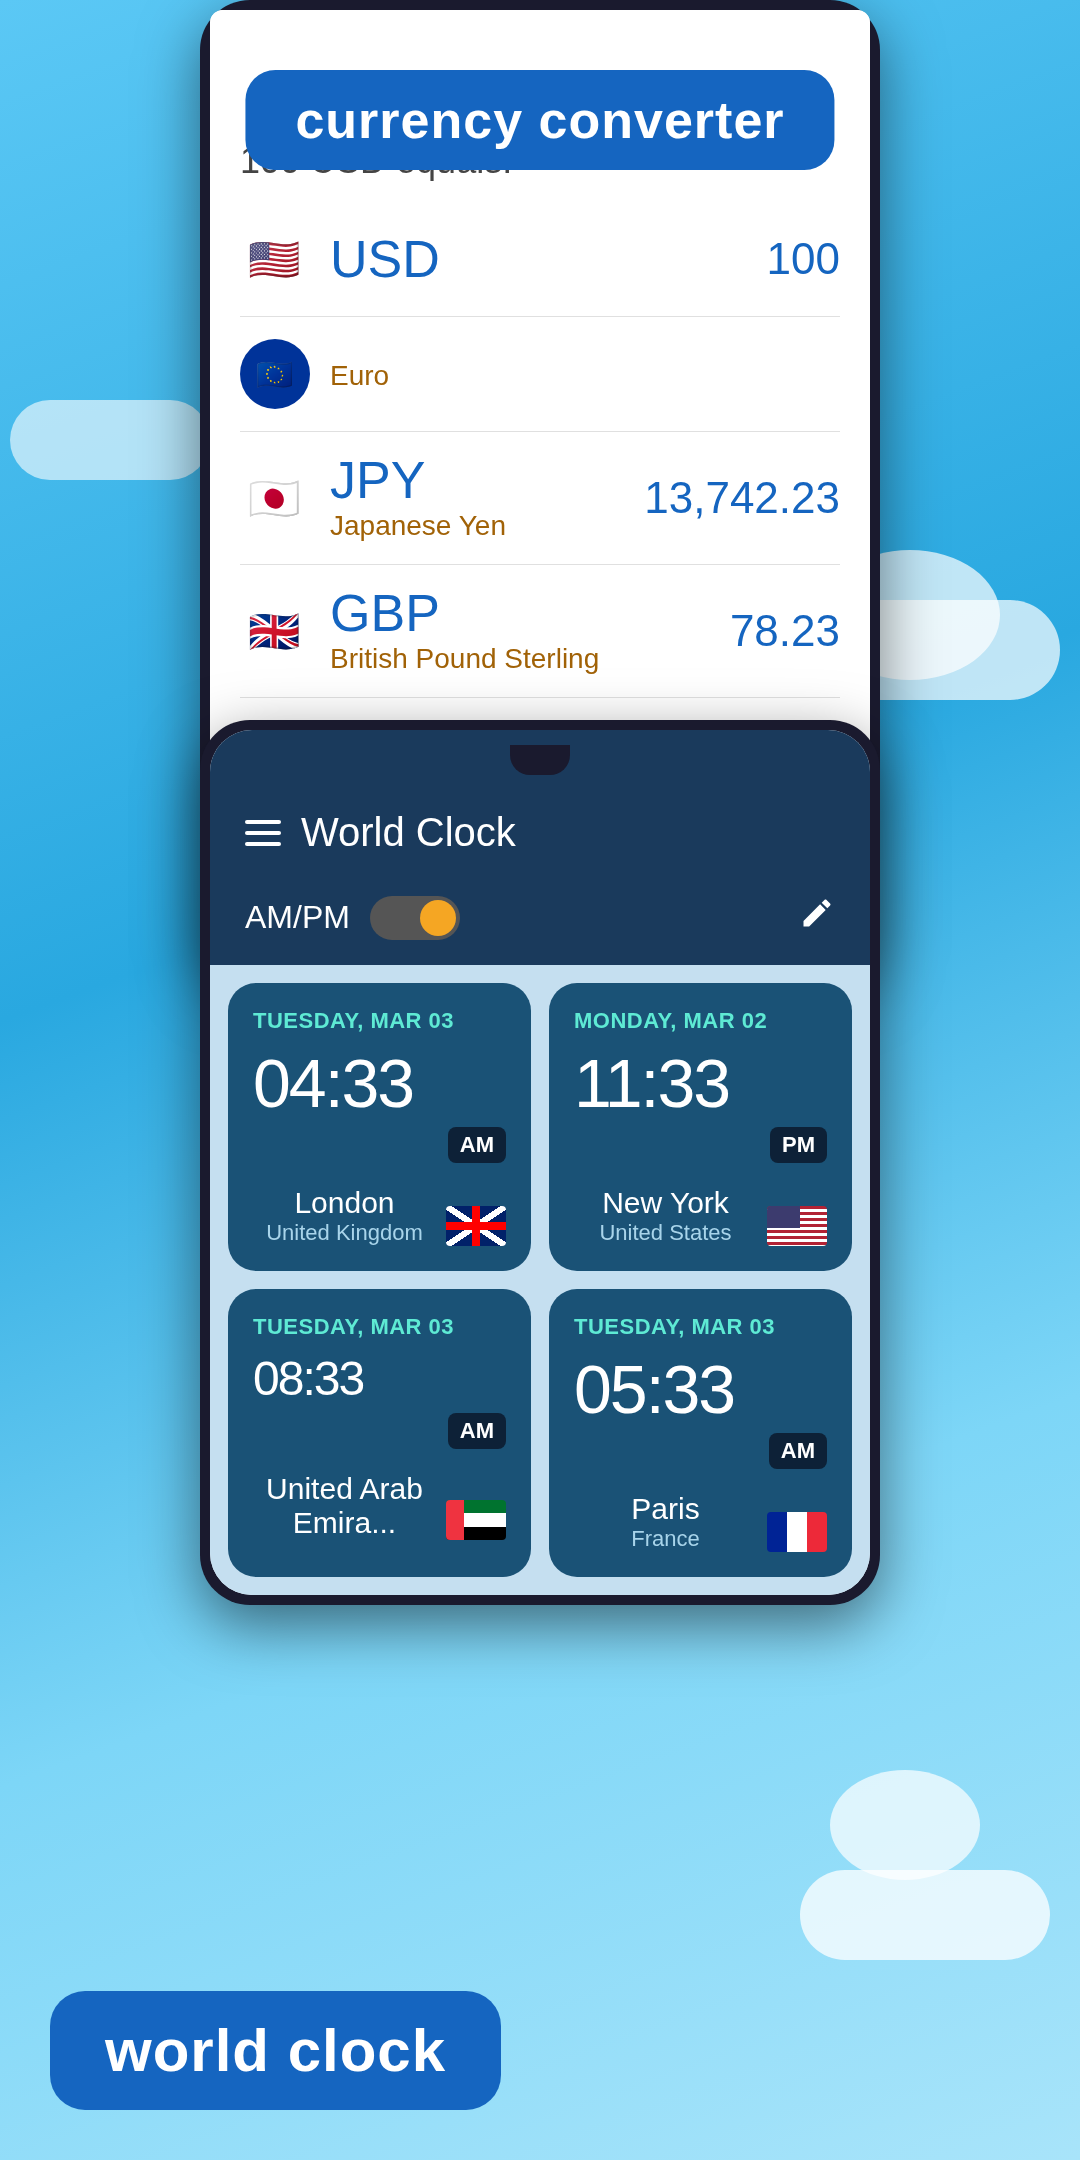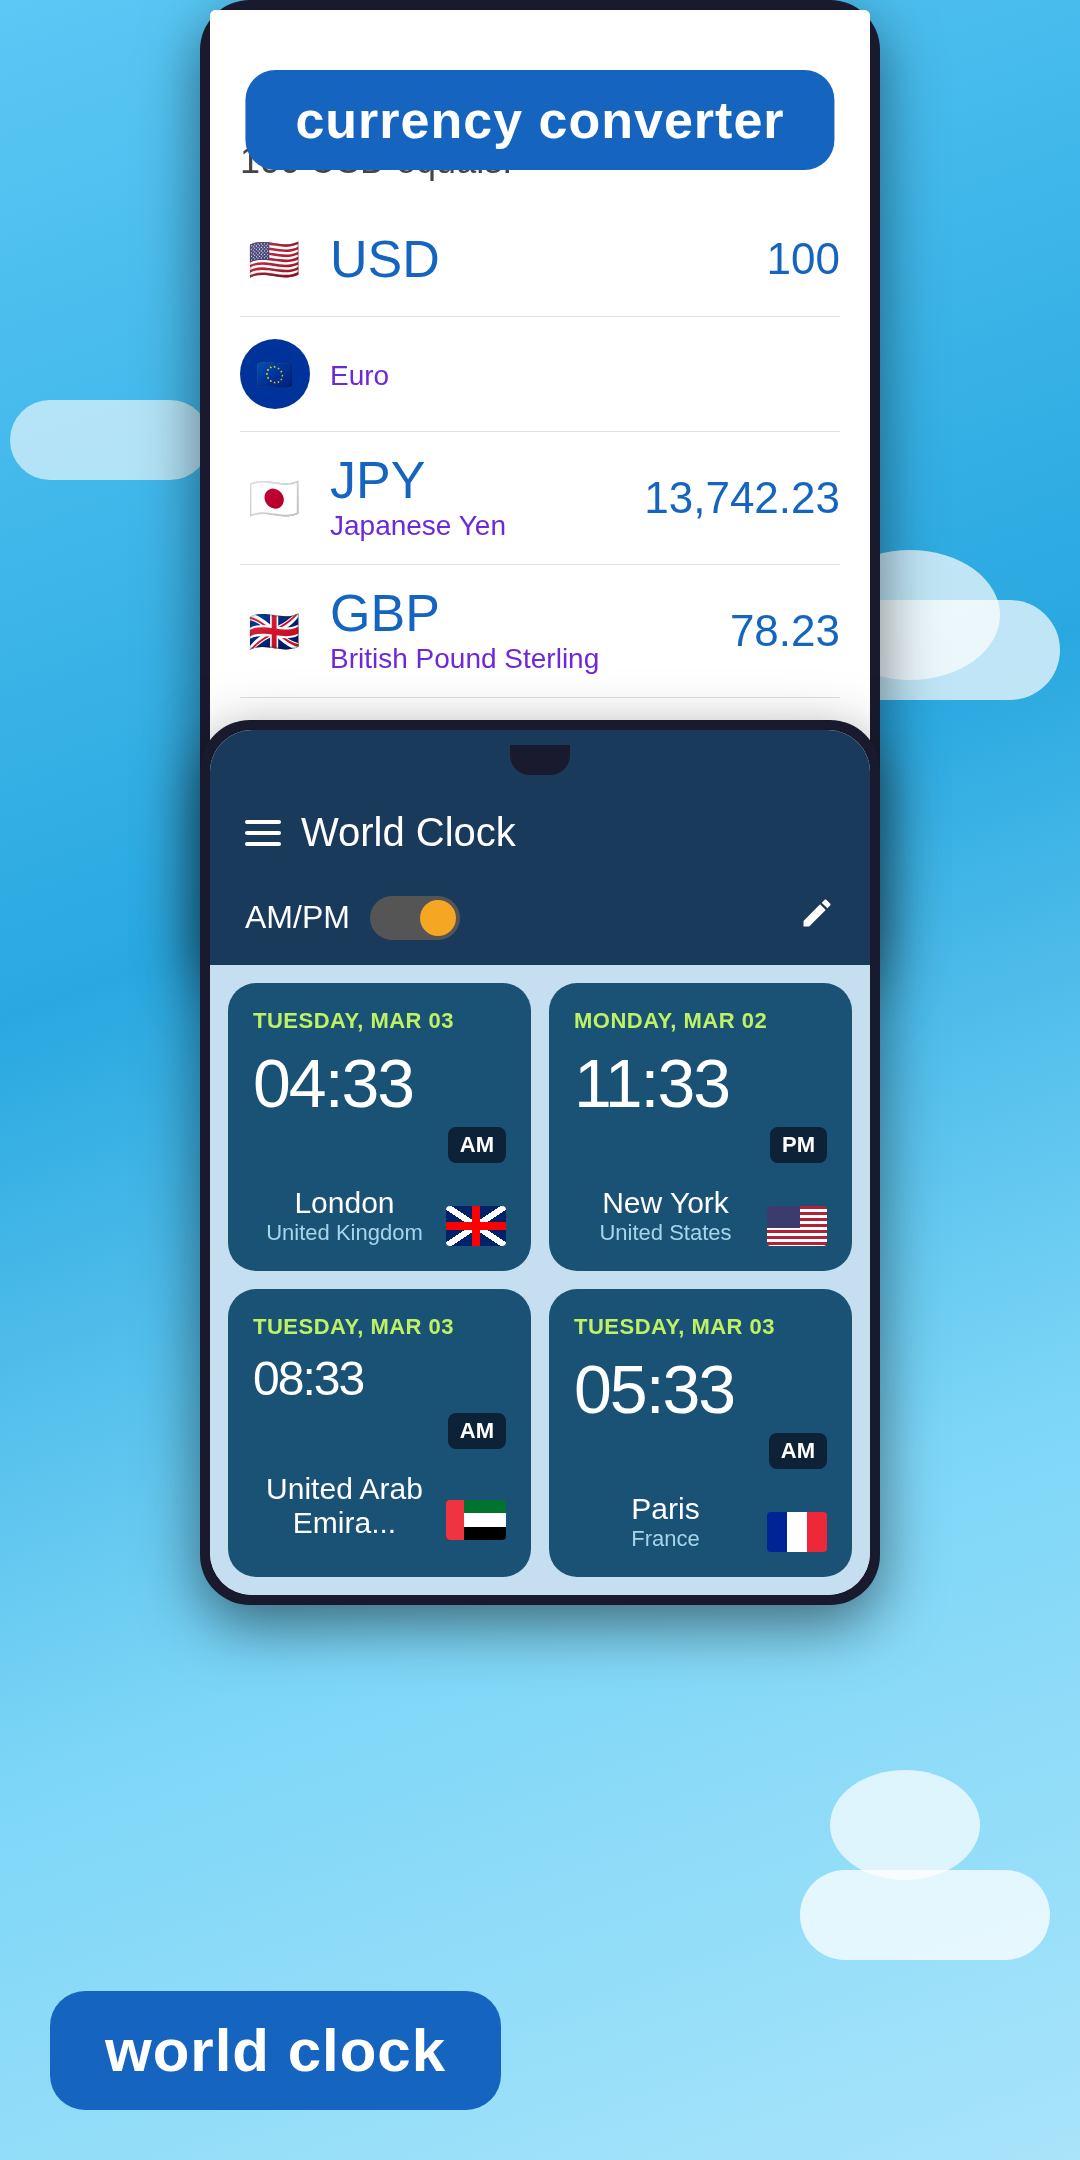--- a/index.html
+++ b/index.html
@@ -20,21 +20,21 @@
       transform: translateX(-50%);
       width: 680px;
       background: #1a1a2e;
       border-radius: 50px;
       padding: 10px;
       box-shadow: 0 20px 60px rgba(0,0,0,0.5);
     }
 
     .phone-screen-top {
       background: white;
-      border-radius: 6px;
+      border-radius: 13px;
       overflow: hidden;
       position: relative;
     }
 
     .currency-converter-badge {
       position: absolute;
       top: 60px;
       left: 50%;
       transform: translateX(-50%);
       background: #1565c0;
@@ -79,21 +79,21 @@
 
     .currency-code {
       font-size: 52px;
       font-weight: 300;
       color: #1565c0;
       line-height: 1;
     }
 
     .currency-name {
       font-size: 28px;
-      color: #6d28d9;
+      color: #a16207;
       margin-top: 4px;
     }
 
     .currency-value {
       font-size: 44px;
       color: #1565c0;
       font-weight: 400;
     }
 
     
@@ -207,21 +207,21 @@
 
     .clock-card {
       background: #1a5276;
       border-radius: 28px;
       padding: 25px;
       color: white;
     }
 
     .clock-date {
       font-size: 22px;
-      color: #bef264;
+      color: #5eead4;
       font-weight: 700;
       letter-spacing: 0.5px;
       margin-bottom: 15px;
     }
 
     .clock-time {
       font-size: 68px;
       font-weight: 300;
       letter-spacing: -2px;
       line-height: 1;

